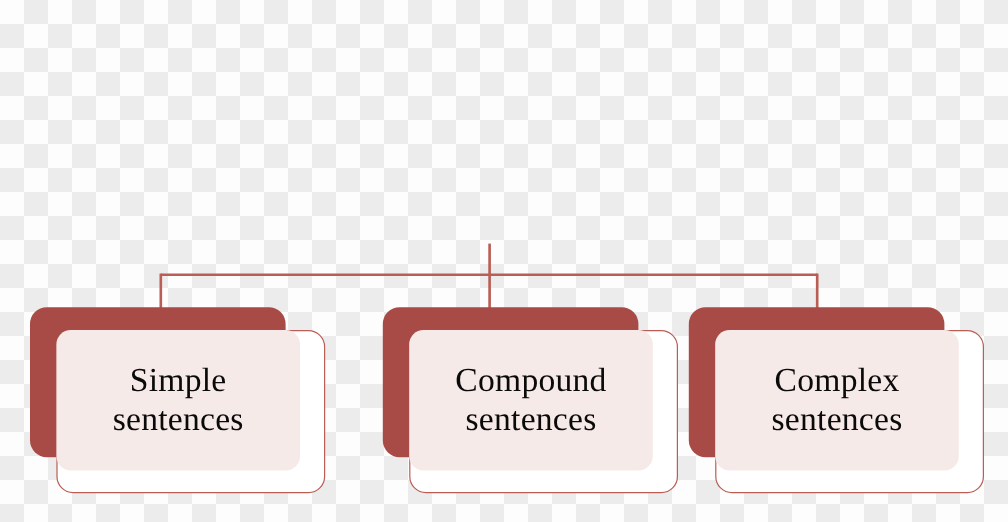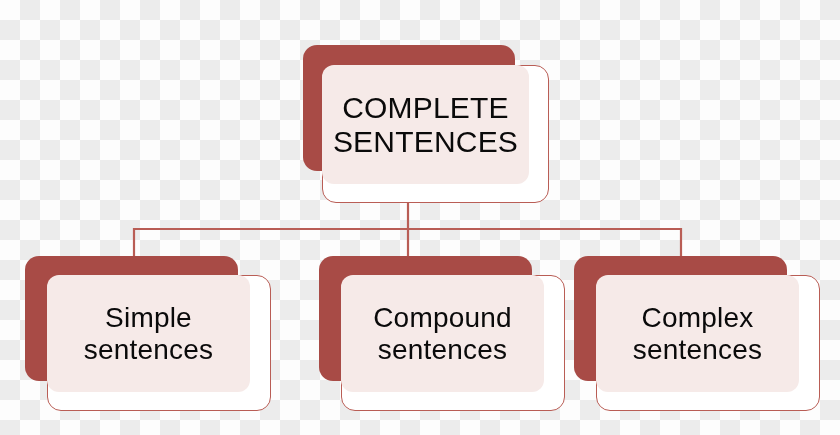--- a/index.html
+++ b/index.html
@@ -89,21 +89,21 @@
   #node-root .node-shadow   { width: 212px; height: 126px; }
   #node-root .node-outline  { left: 19px;  top: 20px; width: 227px; height: 138px; }
   #node-root .node-fill     { left: 19px;  top: 20px; width: 207px; height: 119px; }
   #node-root .node-label    { font-size: 30px; }
 
   
   .node-leaf { width: 246px; height: 155px; top: 256px; }
   .node-leaf .node-shadow  { width: 213px; height: 125px; }
   .node-leaf .node-outline { left: 22px; top: 19px; width: 224px; height: 136px; }
   .node-leaf .node-fill    { left: 22px; top: 19px; width: 203px; height: 117px; }
-  .node-leaf .node-label   { font-size: 28px; }
+  .node-leaf .node-label   { font-size: 28px; font-family: Liberation Serif, serif; }
 
   #node-simple   { left: 25px;  }
   #node-compound { left: 300px; margin-left: 19px; }
   #node-complex  { left: 574px; padding-left: 38px; }
 </style>
 </head>
 <body>
 
 <div id="diagram-canvas">
 
@@ -115,28 +115,20 @@
       <line x1="134" y1="229" x2="681" y2="229"></line>
 
       <line x1="134" y1="228" x2="134" y2="258"></line>
 
       <line x1="408" y1="228" x2="408" y2="258"></line>
 
       <line x1="681" y1="228" x2="681" y2="258"></line>
     </g>
   </svg>
 
-  <div class="node" id="node-root">
-    <div class="node-shadow"></div>
-    <div class="node-outline"></div>
-    <div class="node-fill">
-      <span class="node-label">COMPLETE
-SENTENCES</span>
-    </div>
-  </div>
 
   <div class="node node-leaf" id="node-simple">
     <div class="node-shadow"></div>
     <div class="node-outline"></div>
     <div class="node-fill">
       <span class="node-label">Simple
 sentences</span>
     </div>
   </div>
 

